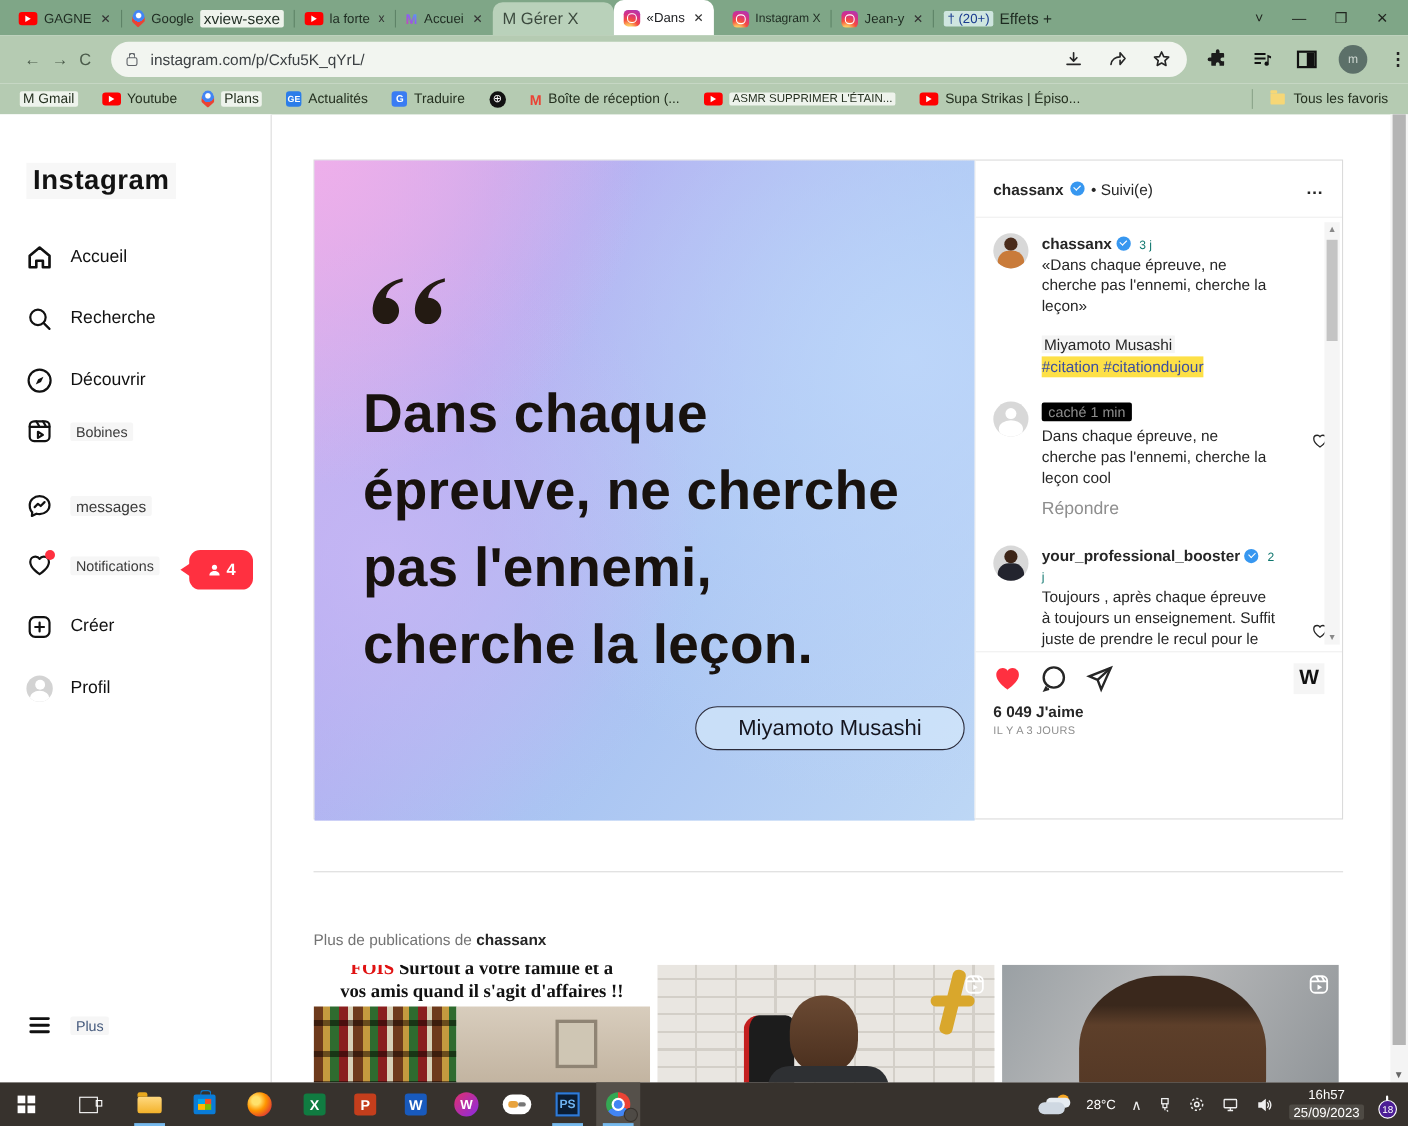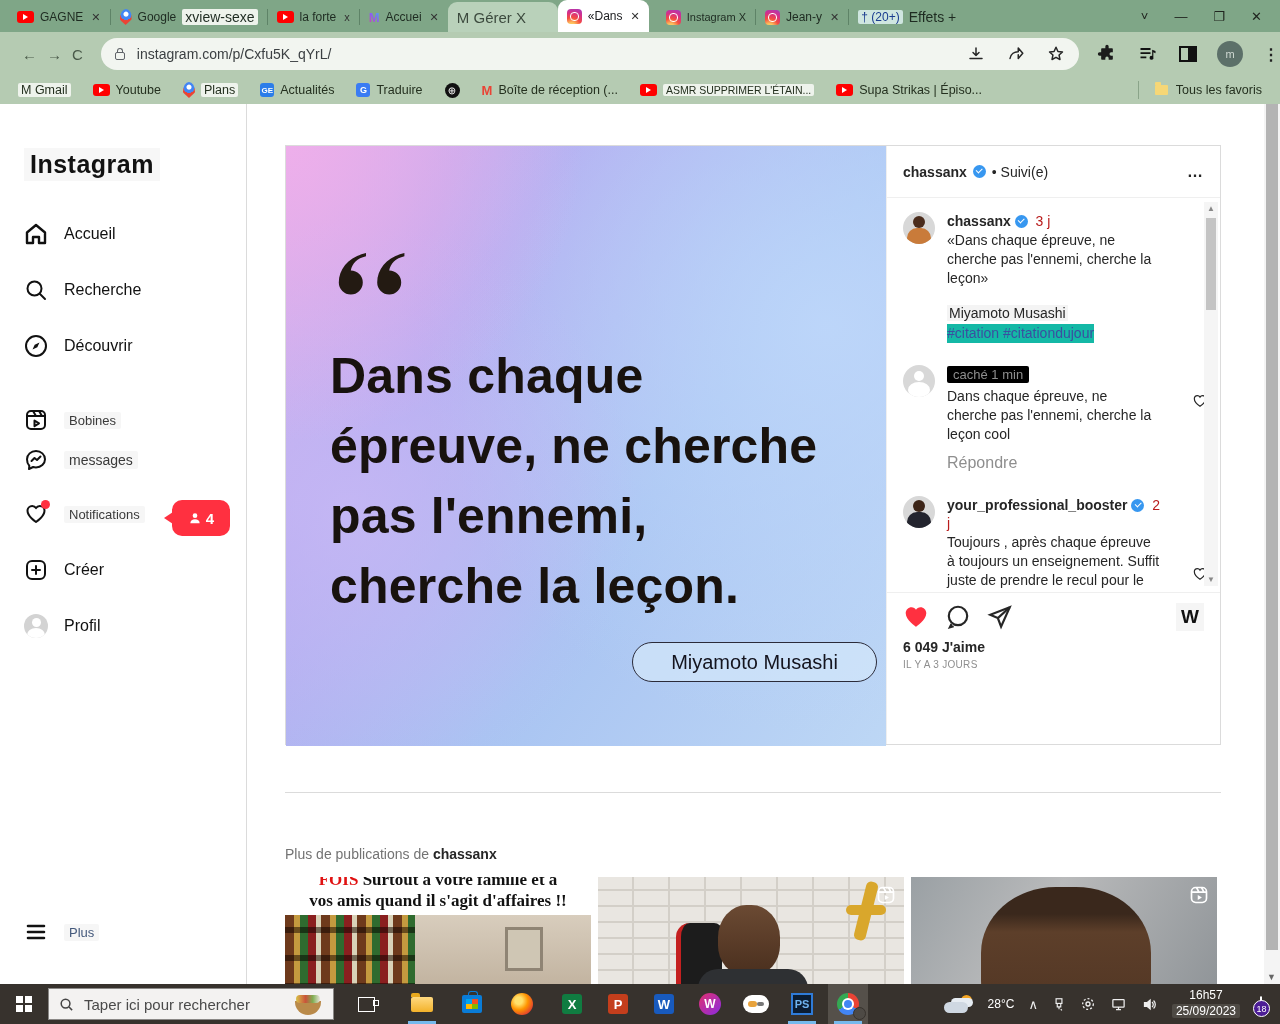--- a/index.html
+++ b/index.html
@@ -84,23 +84,23 @@
   #comments { height:394px; overflow:hidden; padding:14px 26px 0 16px; position:relative; }
   .cmt { display:flex; gap:12px; margin-bottom:16px; position:relative; }
   .cav { width:32px; height:32px; border-radius:50%; flex:none; position:relative; overflow:hidden; background:#d8d8d8; }
   .cav.orange::before { content:""; position:absolute; top:4px; left:10px; width:12px; height:12px; border-radius:50%; background:#4a2c1c; }
   .cav.orange::after { content:""; position:absolute; top:16px; left:4px; width:24px; height:18px; border-radius:10px 10px 0 0; background:#c97b3a; }
   .cav.navy::before { content:""; position:absolute; top:4px; left:10px; width:12px; height:12px; border-radius:50%; background:#3c2417; }
   .cav.navy::after { content:""; position:absolute; top:16px; left:4px; width:24px; height:18px; border-radius:10px 10px 0 0; background:#23242e; }
   .cav.empty::before { content:""; position:absolute; top:6px; left:11px; width:10px; height:10px; border-radius:50%; background:#fff; }
   .cav.empty::after { content:""; position:absolute; top:17px; left:5px; width:22px; height:16px; border-radius:50%; background:#fff; }
   .cbody { font-size:14px; color:#262626; line-height:1.35; width:214px; }
-  .ctime { color:#b91c1c; font-size:14px; margin-left:4px;text-align:right; }
+  .ctime { color:#0f766e; font-size:11px; margin-left:4px;text-align:right; }
   .chidden { color:#8e8e8e; font-size:13px; background:#000000; padding:1px 6px; border-radius:2px; }
-  .chash { color:#3b4ea0; background:#14b8a6; }
+  .chash { color:#3b4ea0; background:#fde047; }
   .mname { background:#f4f4f4; padding:0 2px; }
   .creply { font-size:16px; color:#8e8e8e; margin-top:8px; }
   .cheart { position:absolute; right:-14px; top:28px; }
   .cmt-scroll { position:absolute; top:4px; right:2px; width:14px; height:384px; background:#f5f5f5; }
   .cmt-scroll .up { position:absolute; top:2px; left:3px; font-size:8px; color:#888; }
   .cmt-scroll .dn { position:absolute; bottom:2px; left:3px; font-size:8px; color:#888; }
   .cmt-scroll .th { position:absolute; top:16px; left:2px; width:10px; height:92px; background:#c4c4c4; }
 
   #actions { border-top:1px solid #efefef; padding:10px 16px 0; position:relative; }
   .actrow { display:flex; align-items:center; gap:16px; }
@@ -336,21 +336,21 @@
       </svg>
     <span class="nl">Recherche</span>
   </div>
   <div class="navitem" style="top:230px;">
     <svg width="24" height="24" viewBox="0 0 24 24">
         <circle cx="12" cy="12" r="10" fill="none" stroke="#111" stroke-width="2"></circle>
         <path fill="#111" d="M15.5 8.5l-2.2 4.8-4.8 2.2 2.2-4.8z"></path>
       </svg>
     <span class="nl">Découvrir</span>
   </div>
-  <div class="navitem" style="top:304px;">
+  <div class="navitem" style="top:276px;">
     <svg width="24" height="24" viewBox="0 0 24 24" class="stroke">
         <rect x="3" y="3" width="18" height="18" rx="4"></rect>
         <path d="M3 8h18M9 3l3 5M15 3l3 5M10.5 12.5l4.5 2.8-4.5 2.8z"></path>
       </svg>
     <span class="nl-sm">Bobines</span>
   </div>
   <div class="navitem" style="top:344px;">
     <svg width="24" height="24" viewBox="0 0 24 24" class="stroke">
         <path d="M12 3c5 0 9 3.6 9 8.2 0 4.6-4 8.2-9 8.2-1 0-2-.1-2.9-.4L5 21l.3-3.2C3.9 16.4 3 13.9 3 11.2 3 6.6 7 3 12 3z"></path>
         <path d="M7.5 13l3-3 2.5 2 3.5-3.5"></path>
@@ -517,28 +517,20 @@
 
 <div id="taskbar">
   <div class="tb-start">
       <span class="win-logo">
         <i></i>
         <i></i>
         <i></i>
         <i></i>
       </span>
     </div>
-  <div id="tb-search">
-    <svg width="15" height="15" viewBox="0 0 24 24" fill="none" stroke="#444" stroke-width="2.4">
-        <circle cx="10.5" cy="10.5" r="7"></circle>
-        <path d="M16 16l5 5"></path>
-      </svg>
-    <span>Taper ici pour rechercher</span>
-    <span class="bowl"></span>
-  </div>
   <div class="tb-ic" style="margin-left:12px;">
       <span class="taskview"></span>
     </div>
   <div class="tb-ic running" style="margin-left:16px;">
       <span class="folder"></span>
     </div>
   <div class="tb-ic" style="margin-left:10px;">
       <span class="store"></span>
     </div>
   <div class="tb-ic" style="margin-left:10px;">

